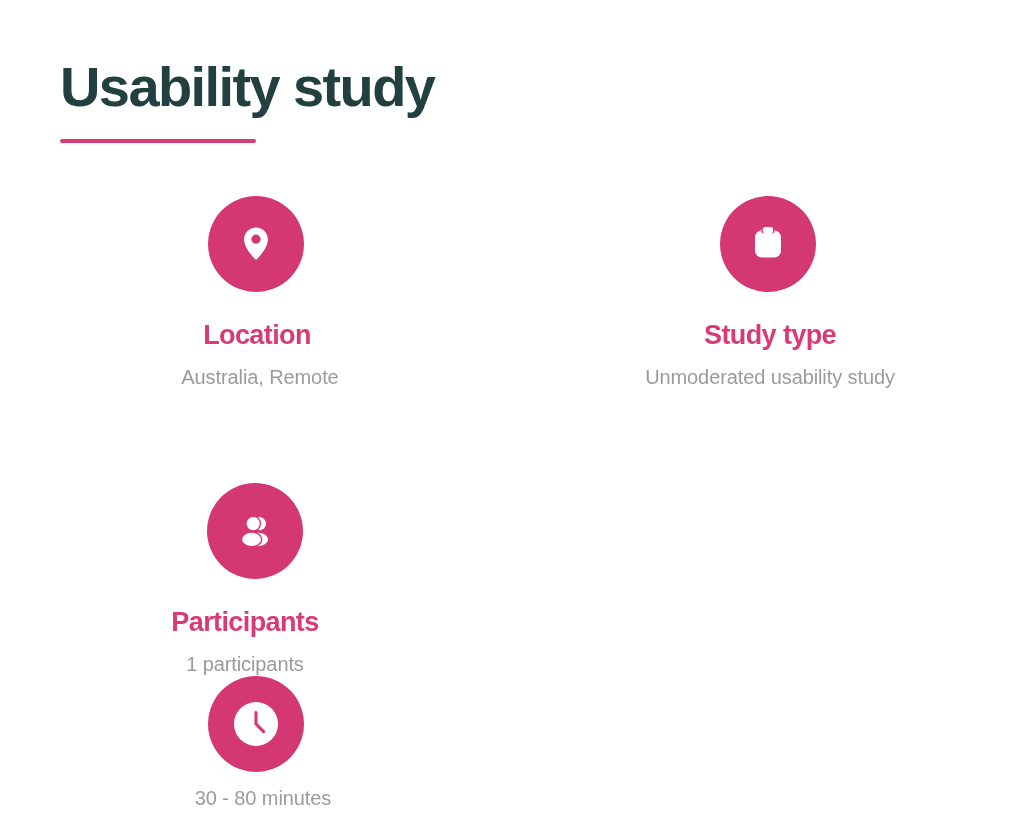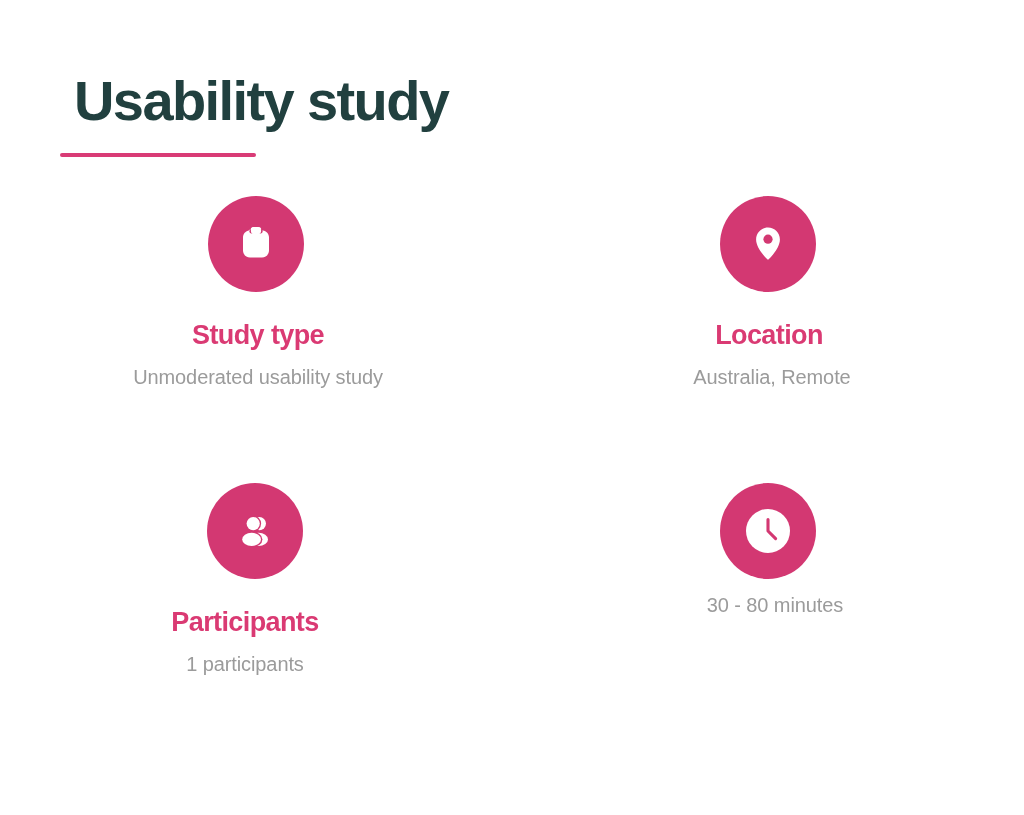--- a/index.html
+++ b/index.html
@@ -22,21 +22,21 @@
     background: #ffffff;
   }
 
   
   .header {
     position: absolute;
     left: 60px;
     top: 58px;
   }
   .page-title {
-    margin: 14px;
+    margin: 0;
     font-family: "Liberation Sans", sans-serif;
     font-size: 56px;
     font-weight: bold;
     letter-spacing: -1.6px;
     line-height: 1.05;
     color: #21403F;
     white-space: nowrap;
   }
   .title-rule {
     margin-top: 22px;
@@ -52,20 +52,21 @@
     left: 0;
     top: 196px;
     width: 1024px;
   }
   .row {
     display: flex;
     width: 1024px;
   }
   .row.row-2 {
     margin-top: 94px;
+    flex-direction: column;
   }
   .cell {
     width: 512px;
     display: flex;
     flex-direction: column;
     align-items: center;
   }
 
   .icon-circle {
     width: 96px;
@@ -123,54 +124,54 @@
 
   <div class="header">
     <h1 class="page-title">Usability study</h1>
     <div class="title-rule"></div>
   </div>
 
   <div class="cards">
 
     <div class="row row-1">
 
+      <div class="cell cell-location">
+        <div class="icon-circle">
+          <span>
+            <svg width="44" height="44" viewBox="0 0 44 44" aria-hidden="true">
+              <path fill="#ffffff" d="M22 5.5 c-6.6 0 -11.9 5.3 -11.9 11.9 0 5.0 3.4 10.6 6.3 14.3
+                       2.3 3.0 4.2 4.9 4.9 5.6 a1.0 1.0 0 0 0 1.4 0
+                       c0.7 -0.7 2.6 -2.6 4.9 -5.6 2.9 -3.7 6.3 -9.3 6.3 -14.3
+                       C33.9 10.8 28.6 5.5 22 5.5 z"></path>
+              <circle cx="22" cy="17.2" r="4.6" fill="#D33872"></circle>
+            </svg>
+          </span>
+        </div>
+        <h2 class="card-title">Location</h2>
+        <p class="card-value">Australia, Remote</p>
+      </div>
+
       <div class="cell cell-study-type">
         <div class="icon-circle">
           <span>
             <svg width="44" height="44" viewBox="0 0 44 44" aria-hidden="true">
               <path fill="#ffffff" d="M14.5 8.5 h4.2 a5.6 5.6 0 0 1 5.3 -3.4 h-4.6
                        M15.2 8.6 C11.6 9.0 9.0 12.0 9.0 15.6 v13.0
                        c0 3.9 3.1 7.0 7.0 7.0 h12.0 c3.9 0 7.0 -3.1 7.0 -7.0
                        v-13.0 c0 -3.6 -2.6 -6.6 -6.2 -7.0 z"></path>
               <rect x="16.6" y="5.0" width="10.8" height="7.6" rx="3.4" fill="#ffffff"></rect>
               <rect x="15.4" y="7.0" width="13.2" height="4.6" rx="2.1" fill="#D33872"></rect>
               <rect x="16.9" y="5.3" width="10.2" height="6.9" rx="3.1" fill="#ffffff"></rect>
             </svg>
           </span>
         </div>
         <h2 class="card-title">Study type</h2>
         <p class="card-value">Unmoderated usability study</p>
       </div>
 
-      <div class="cell cell-location">
-        <div class="icon-circle">
-          <span>
-            <svg width="44" height="44" viewBox="0 0 44 44" aria-hidden="true">
-              <path fill="#ffffff" d="M22 5.5 c-6.6 0 -11.9 5.3 -11.9 11.9 0 5.0 3.4 10.6 6.3 14.3
-                       2.3 3.0 4.2 4.9 4.9 5.6 a1.0 1.0 0 0 0 1.4 0
-                       c0.7 -0.7 2.6 -2.6 4.9 -5.6 2.9 -3.7 6.3 -9.3 6.3 -14.3
-                       C33.9 10.8 28.6 5.5 22 5.5 z"></path>
-              <circle cx="22" cy="17.2" r="4.6" fill="#D33872"></circle>
-            </svg>
-          </span>
-        </div>
-        <h2 class="card-title">Location</h2>
-        <p class="card-value">Australia, Remote</p>
-      </div>
-
     </div>
 
     <div class="row row-2">
 
       <div class="cell cell-participants">
         <div class="icon-circle">
           <span>
             <svg width="44" height="44" viewBox="0 0 44 44" aria-hidden="true">
 
               <circle cx="26.4" cy="14.6" r="6.6" fill="#ffffff"></circle>

